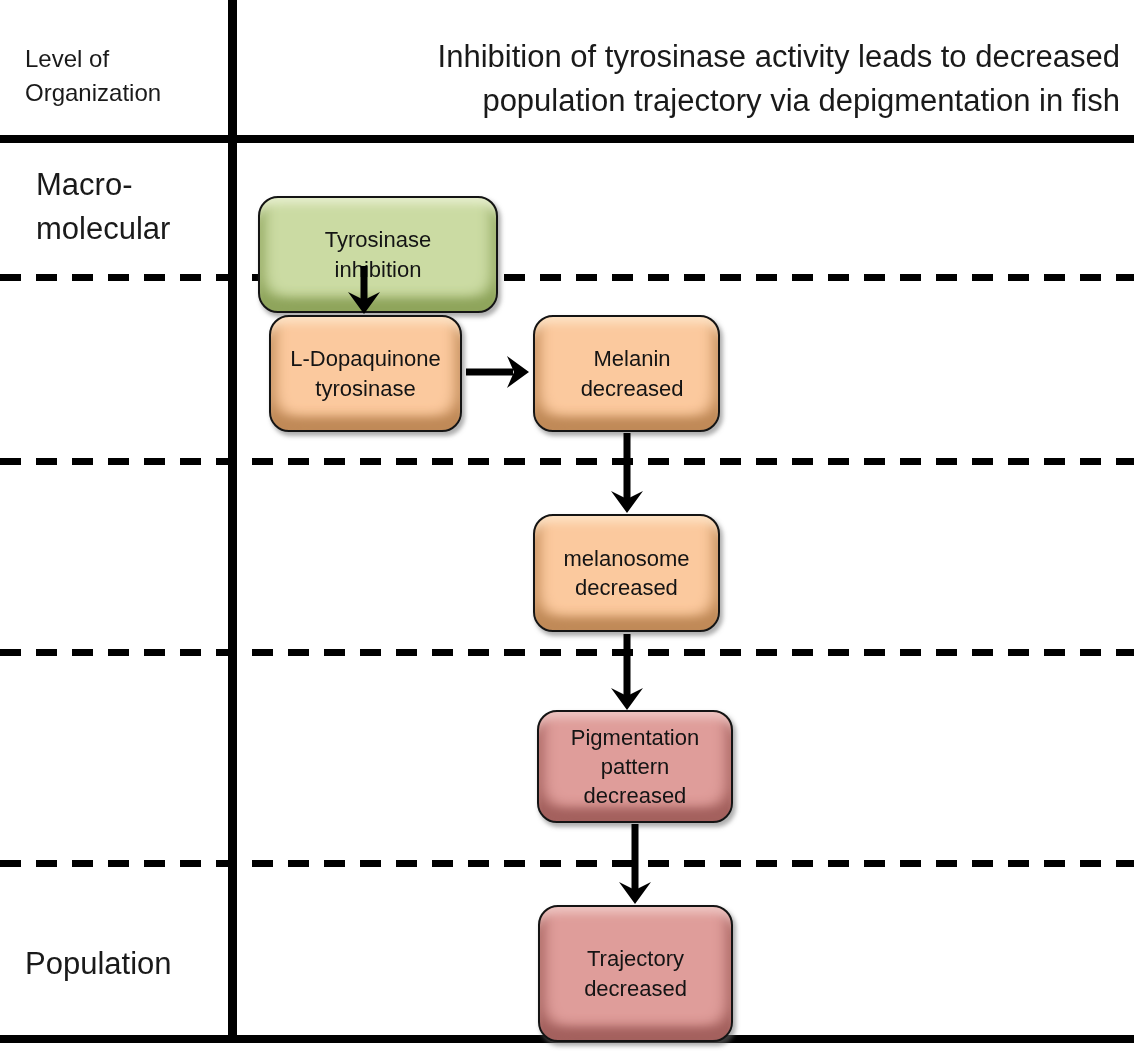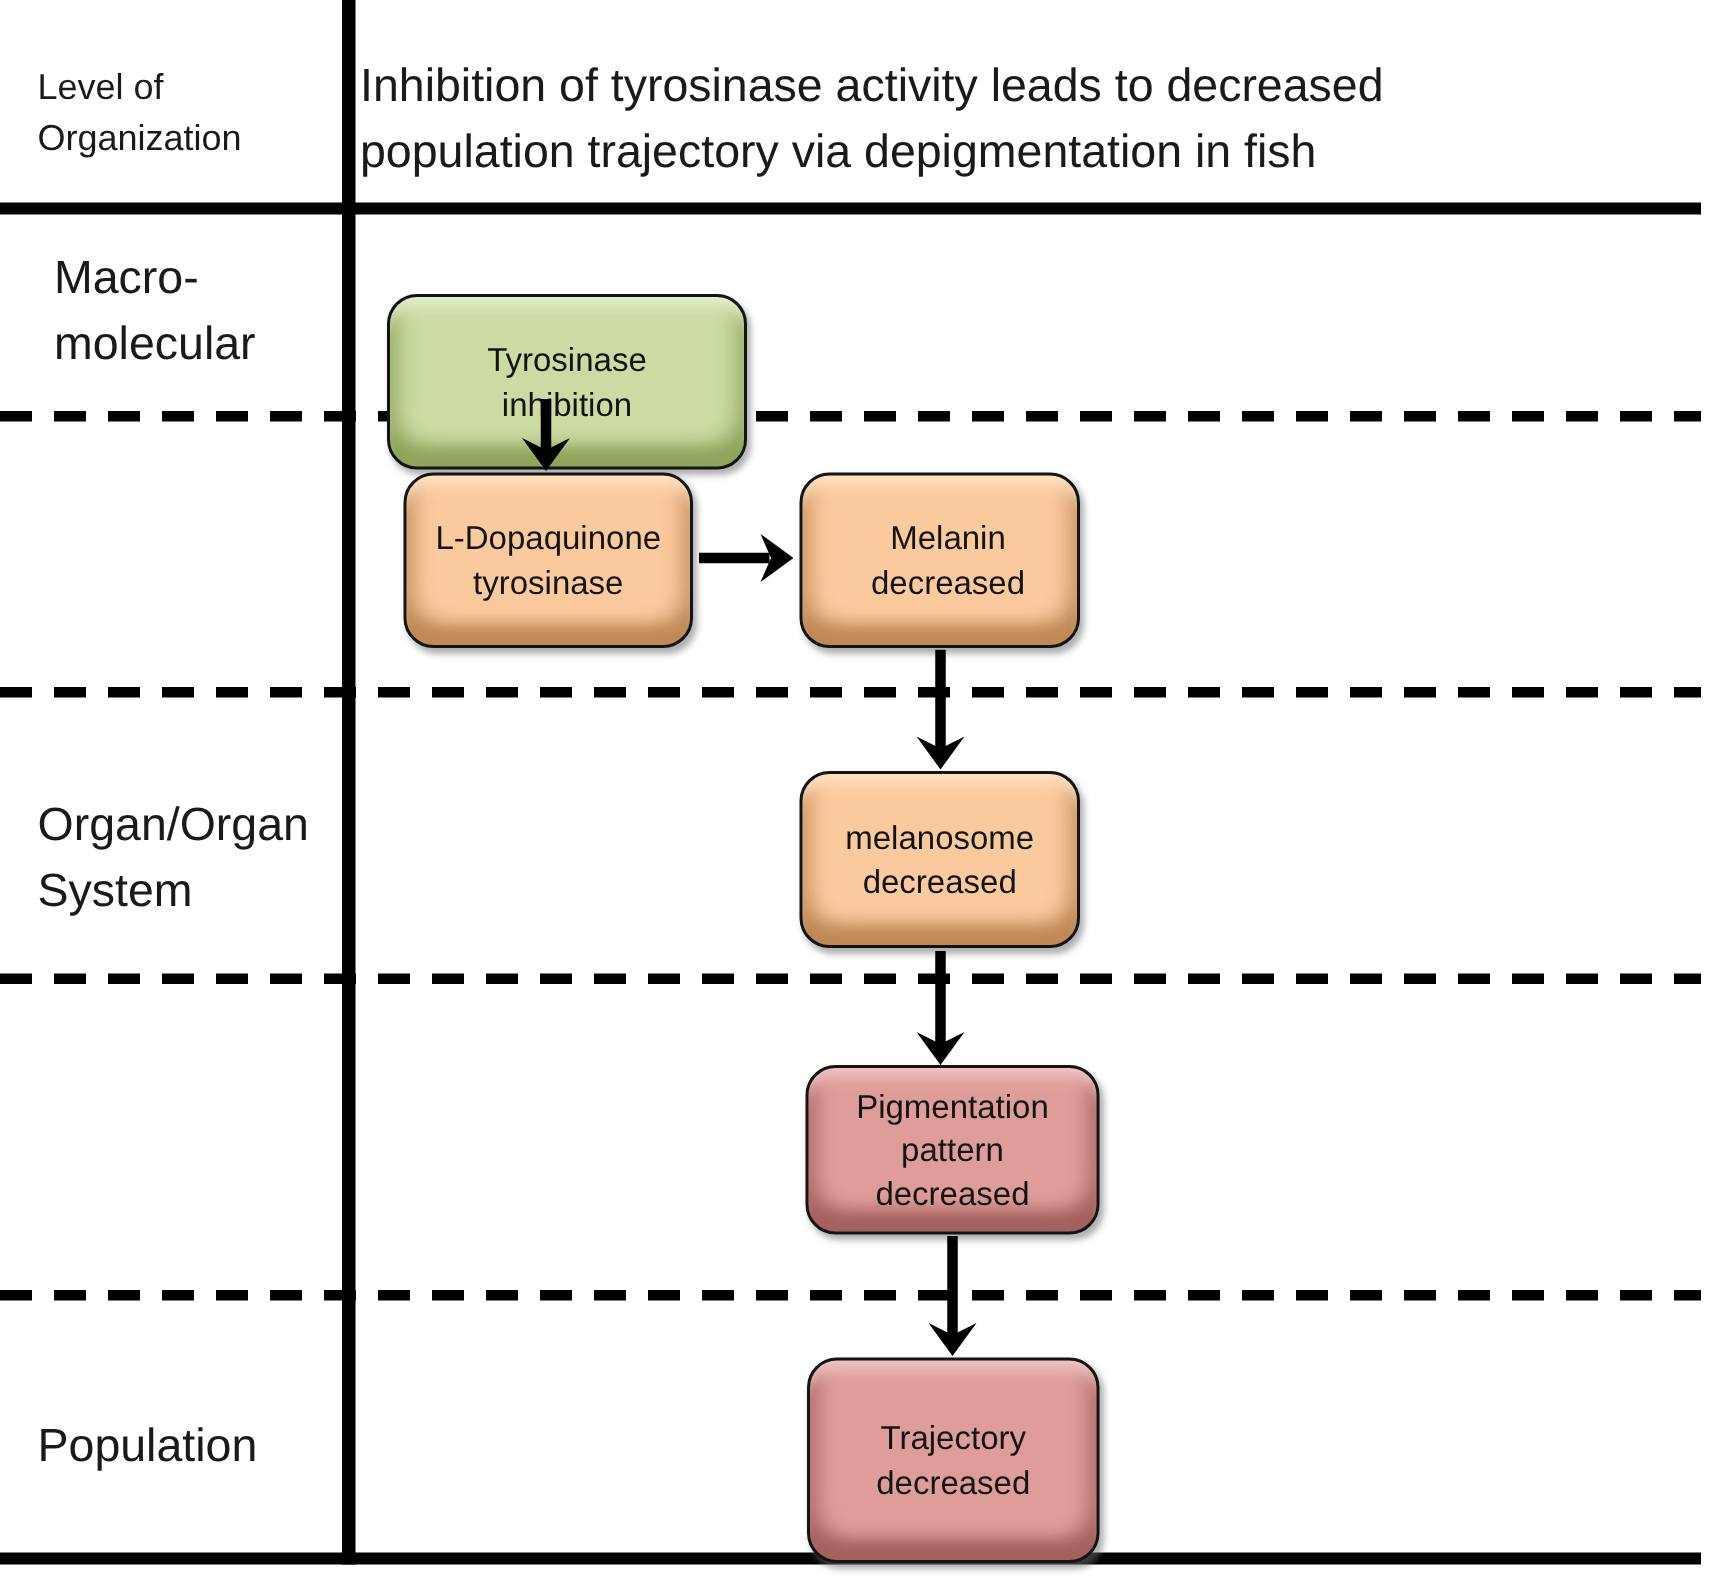--- a/index.html
+++ b/index.html
@@ -21,21 +21,21 @@
   .dash {
     position:absolute; left:0; width:1134px; height:7px;
     background:repeating-linear-gradient(to right, #000 0 21px, transparent 21px 36px);
   }
   
   .heading {
     position:absolute; white-space:pre-line; font-size:24px; line-height:1.42;
   }
   .title {
     position:absolute; left:240px; top:35px; width:880px;
-    text-align:left; white-space:pre-line; font-size:31px; line-height:1.42;
+    text-align:right; white-space:pre-line; font-size:31px; line-height:1.42;
   }
   .rowlabel {
     position:absolute; left:25px; white-space:pre-line;
     font-size:31px; line-height:1.42;
   }
   
   .node {
     position:absolute; box-sizing:border-box;
     border:2.5px solid #141414; border-radius:20px;
     display:flex; align-items:center; justify-content:center;
@@ -69,22 +69,20 @@
   <div class="dash" style="top:649px"></div>
   <div class="dash" style="top:860px"></div>
 
   <div class="heading" style="left:25px; top:42px; width:215px;">Level of
 Organization</div>
   <div class="title">Inhibition of tyrosinase activity leads to decreased
 population trajectory via depigmentation in fish</div>
 
   <div class="rowlabel" style="top:163px; left:36px;">Macro-
 molecular</div>
-  <div class="rowlabel" style="top:528px;">Organ/Organ
-System</div>
   <div class="rowlabel" style="top:942px;">Population</div>
 
   <div class="node green" style="left:258px; top:148px; width:240px; height:117px;margin-top:48px;">Tyrosinase
 inhibition</div>
   <div class="node orange" style="left:269px; top:315px; width:193px; height:117px;">L-Dopaquinone
 tyrosinase</div>
   <div class="node orange" style="left:533px; top:315px; width:187px; height:117px;padding-left:11px;">Melanin
 decreased</div>
   <div class="node orange" style="left:533px; top:514px; width:187px; height:118px;">melanosome
 decreased</div>

